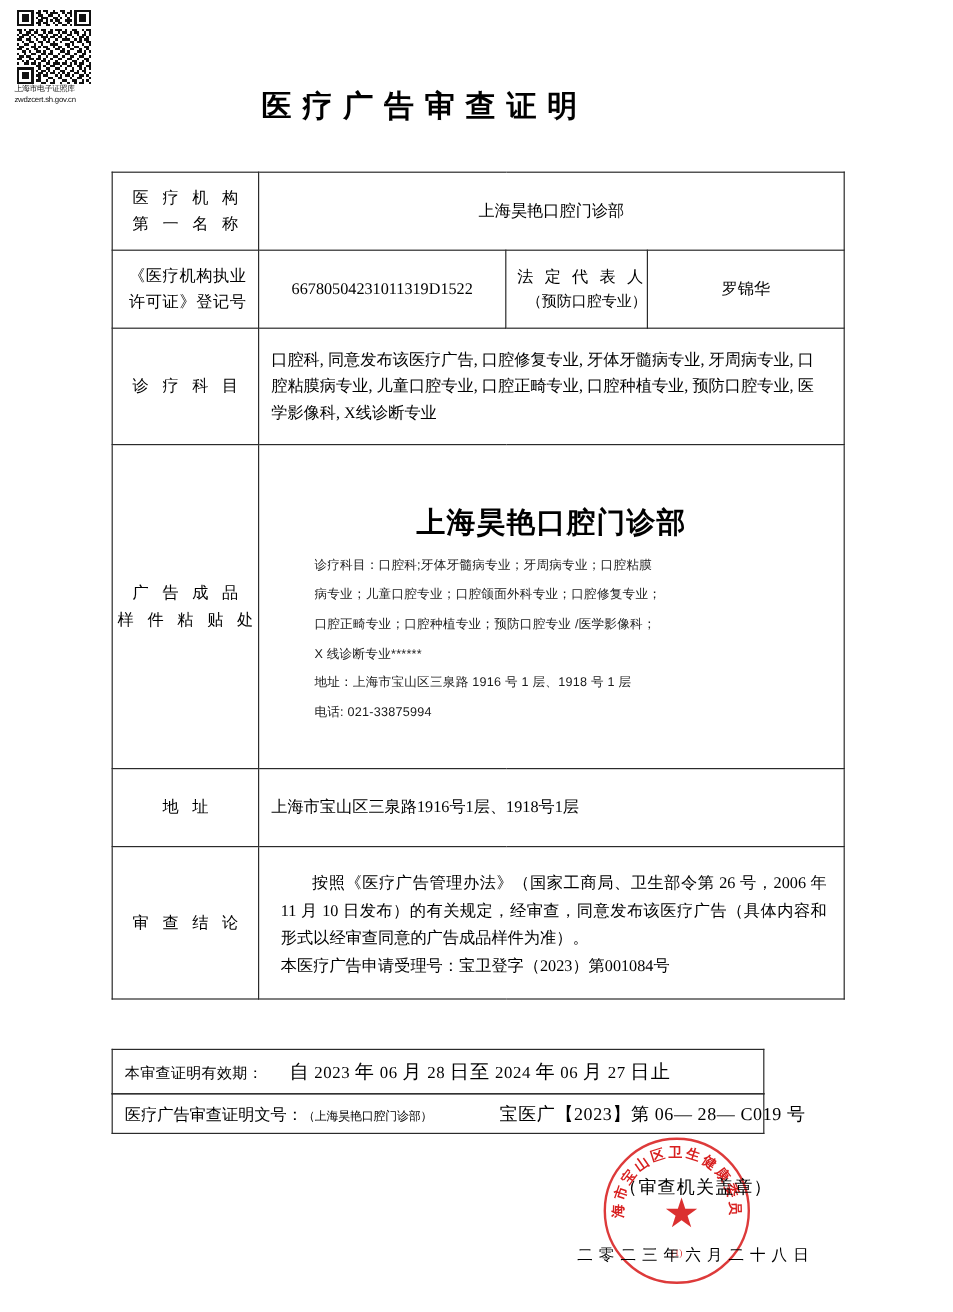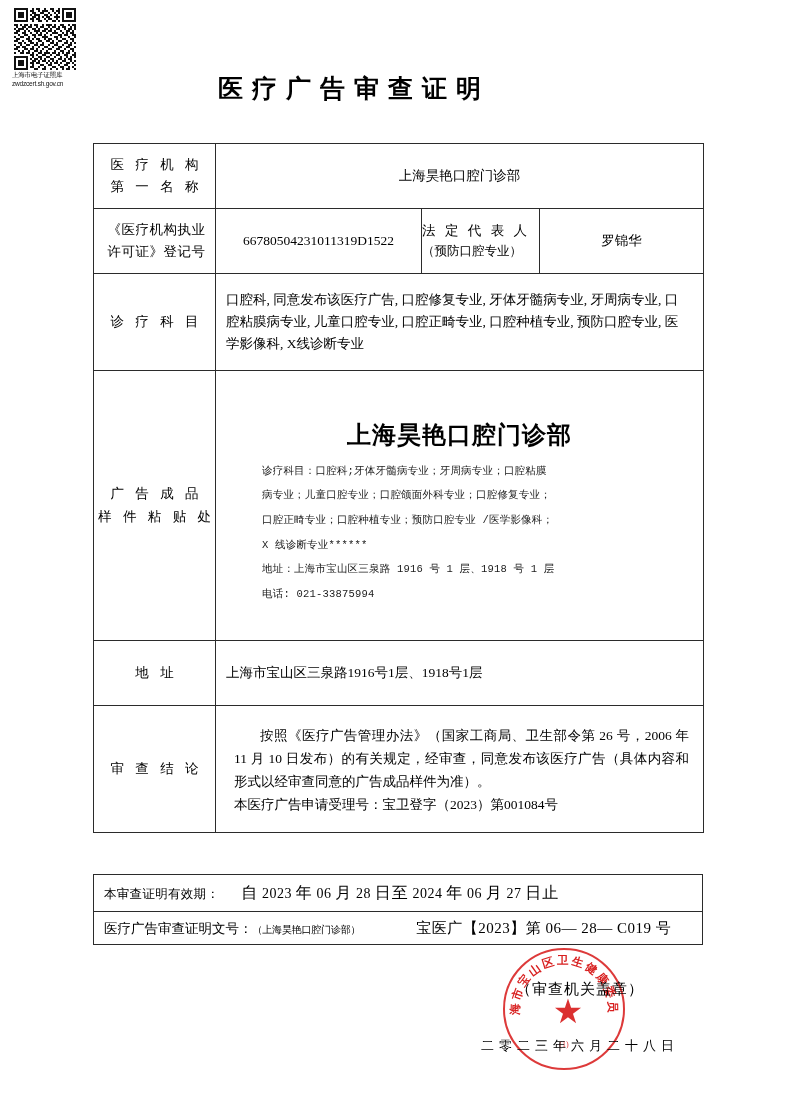--- a/index.html
+++ b/index.html
@@ -90,21 +90,21 @@
   .row-license td { height: 52px; }
   .row-scope td { height: 88px; }
   .row-sample td { height: 243px; }
   .row-addr td { height: 52px; }
   .row-time td { height: 48px; }
   .row-media td { height: 52px; }
   .row-conclusion td { height: 108px; }
 
   .mid-lbl {
     width: 118px;
-    text-align: left;
+    text-align: right;
     letter-spacing: 3px;
     line-height: 1.55;
   }
   .mid-lbl .sub {
     letter-spacing: 0px;
     font-size: 12.5px;
   }
   .scope-text {
     line-height: 1.62;
     font-size: 13.5px;
@@ -119,21 +119,21 @@
   .sample-title {
     text-align: center;
     font-size: 24px;
     font-weight: 700;
     letter-spacing: 1px;
     margin: 14px 0 14px 0;
     font-family: "Liberation Serif", "DejaVu Serif", serif;
   }
   .sample-line {
     font-size: 10.5px;
-    font-family: Liberation Mono, monospace;
+    font-family: Liberation Sans, sans-serif;
     line-height: 1.2;
     margin: 0 0 12px 26px;
     color: #1a1a1a;
     letter-spacing: 0.2px;
   }
 
   
   .concl {
     padding: 10px 14px 8px 18px !important;
     font-size: 13px;
@@ -144,21 +144,21 @@
     margin: 0;
   }
   .concl .indent {
     text-indent: 26px;
   }
 
   
   .band {
     position: absolute;
     left: 93px;
-    width: 610px;
+    width: 544px;
     border-collapse: collapse;
     table-layout: fixed;
   }
   .band td {
     border: 1px solid #2b2b2b;
     padding: 0;
   }
   .valid-table { top: 874px; }
   .valid-cell {
     height: 36px;

